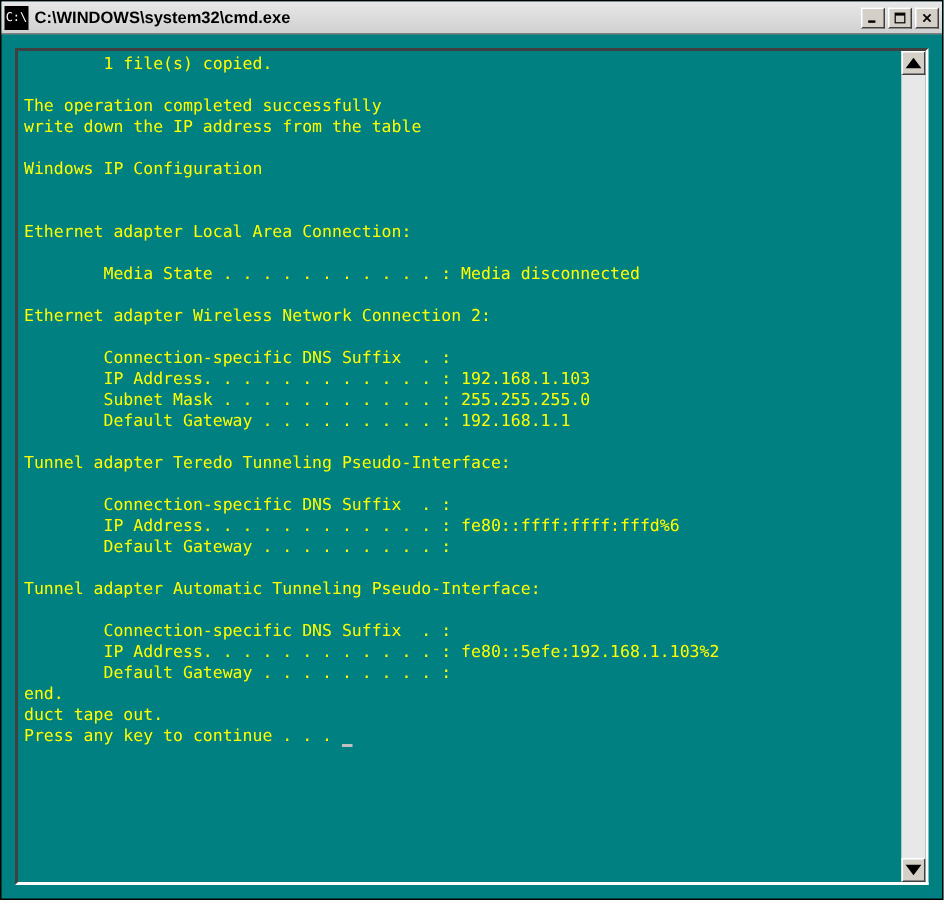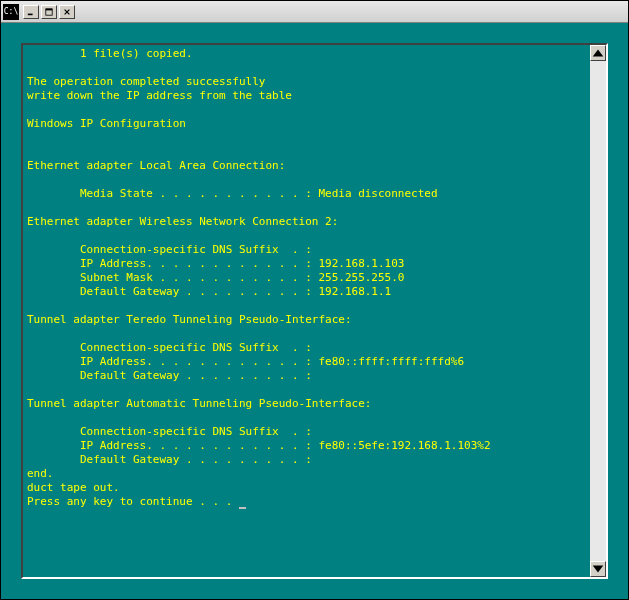--- a/index.html
+++ b/index.html
@@ -69,21 +69,21 @@
     color: #ffff00;
     font-family: 'Lucida Console', 'Consolas', monospace;
     font-size: 11px;
     line-height: 14px;
     padding: 2px 4px;
     white-space: pre;
     overflow: hidden;
     position: relative;
     border: 2px solid;
     border-color: #404040 #fff #fff #404040;
-    margin: 20px;
+    margin: 9px;
   }
   .cursor {
     display: inline-block;
     width: 7px;
     height: 2px;
     background: #c0c0c0;
     vertical-align: bottom;
     margin-bottom: 0px;
   }
   .scrollbar {
@@ -110,20 +110,21 @@
     flex: 1;
     background: #e8e8e8;
   }
 </style>
 </head>
 <body>
 
 <div class="window">
   <div class="titlebar">
     <div class="icon">C:\</div>
+    <div class="title">C:\WINDOWS\system32\cmd.exe</div>
     <div class="controls">
       <div class="ctrl">
         <svg viewBox="0 0 10 10">
             <rect x="1" y="7" width="6" height="2" fill="#000"></rect>
           </svg>
       </div>
       <div class="ctrl">
         <svg viewBox="0 0 10 10">
             <rect x="1" y="1" width="8" height="8" fill="none" stroke="#000" stroke-width="1"></rect>
             <rect x="1" y="1" width="8" height="2" fill="#000"></rect>

